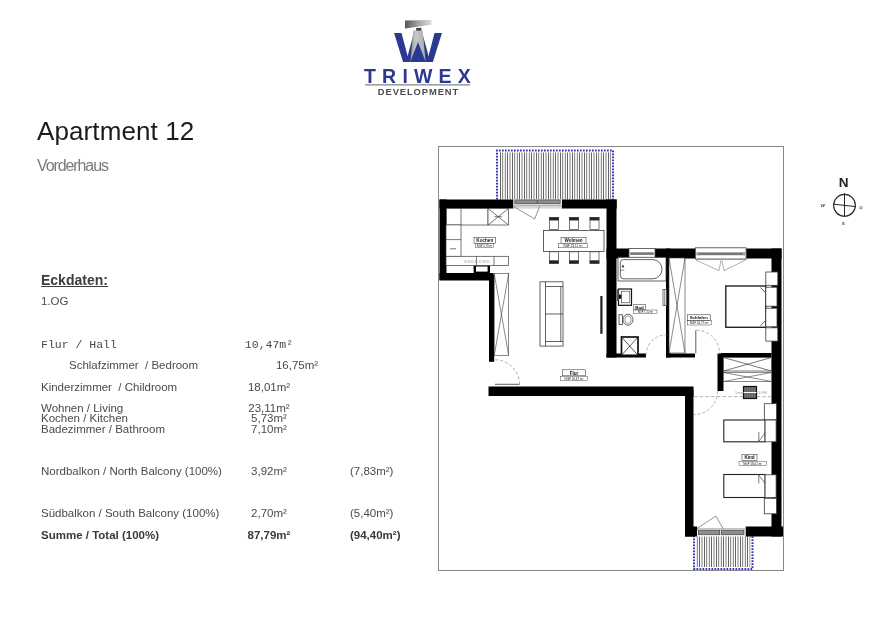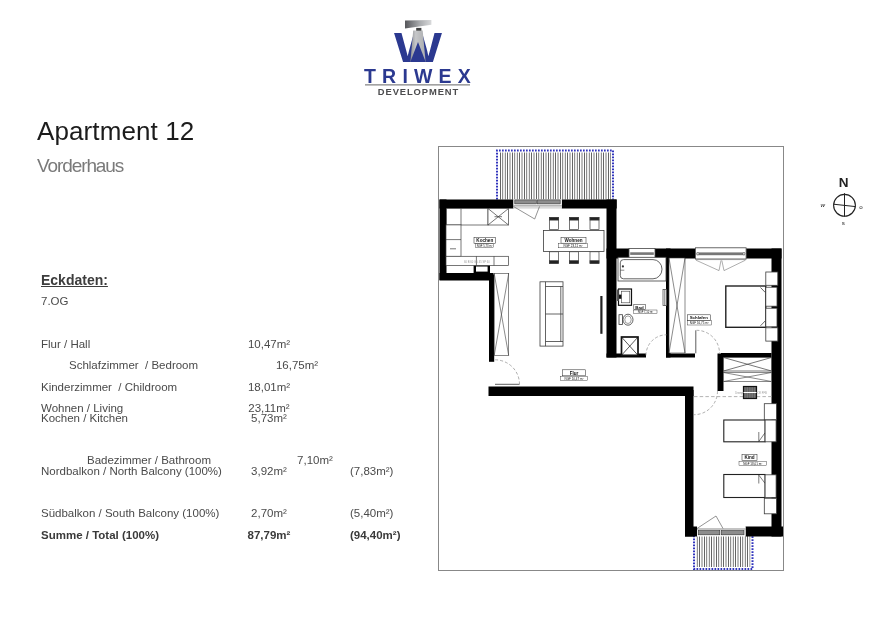--- a/index.html
+++ b/index.html
@@ -9,37 +9,37 @@
   .row{position:absolute;left:41px;width:420px;height:14px;font-size:11.5px;color:#4a4a4a;}
   .row .v{position:absolute;left:150px;width:156px;text-align:center;top:0;}
   .row .p{position:absolute;left:309px;top:0;text-align:right;}
 </style>
 </head>
 <body>
 <div id="page">
 
 <div class="abs" style="left:37px;top:117.3px;font-size:26px;line-height:28px;color:#1c1c1c;letter-spacing:0.1px;">Apartment 12</div>
 
-<div class="abs" style="left:37px;top:152.3px;font-size:19px;line-height:27px;color:#7a7a7a;letter-spacing:-1.1px;">Vorderhaus</div>
+<div class="abs" style="left:37px;top:152.3px;font-size:16px;line-height:27px;color:#7a7a7a;letter-spacing:-1.1px;">Vorderhaus</div>
 
 <div class="abs" style="left:41px;top:271.5px;font-size:14px;font-weight:bold;color:#3d3d3d;text-decoration:underline;">Eckdaten:</div>
 
-<div class="abs" style="left:41px;top:294.5px;font-size:11.5px;color:#4a4a4a;">7.OG</div>
-
-<div class="row" style="top:338px;"><span>Flur / Hall</span><span class="v">10,47m²</span></div>
+<div class="abs" style="left:41px;top:294.5px;font-size:11.5px;color:#4a4a4a;">1.OG</div>
+
+<div class="row" style="top:338px;font-family:Liberation Mono, monospace;"><span>Flur / Hall</span><span class="v">10,47m²</span></div>
 
 <div class="row" style="top:359.4px;margin-left:28px;"><span>Schlafzimmer&nbsp; / Bedroom</span><span class="v">16,75m²</span></div>
 
 <div class="row" style="top:380.6px;"><span>Kinderzimmer&nbsp; / Childroom</span><span class="v">18,01m²</span></div>
 
 <div class="row" style="top:401.8px;"><span>Wohnen / Living</span><span class="v">23,11m²</span></div>
 
 <div class="row" style="top:412px;"><span>Kochen / Kitchen</span><span class="v">5,73m²</span></div>
 
-<div class="row" style="top:454px;margin-left:46px;"><span>Badezimmer / Bathroom</span><span class="v">7,10m²</span></div>
+<div class="row" style="top:423px;"><span>Badezimmer / Bathroom</span><span class="v">7,10m²</span></div>
 
 <div class="row" style="top:465.4px;"><span>Nordbalkon / North Balcony (100%)</span><span class="v">3,92m²</span><span class="p">(7,83m²)</span></div>
 
 <div class="row" style="top:486.6px;margin-top:20px;"><span>Südbalkon / South Balcony (100%)</span><span class="v">2,70m²</span><span class="p">(5,40m²)</span></div>
 
 <div class="row" style="top:529.2px;font-weight:bold;color:#3a3a3a;"><span>Summe / Total (100%)</span><span class="v">87,79m²</span><span class="p">(94,40m²)</span></div>
 
 <svg class="abs" style="left:0;top:0;" width="876" height="620" viewBox="0 0 876 620">
 <defs>
   <pattern id="hat" width="2.4" height="6" patternUnits="userSpaceOnUse">

